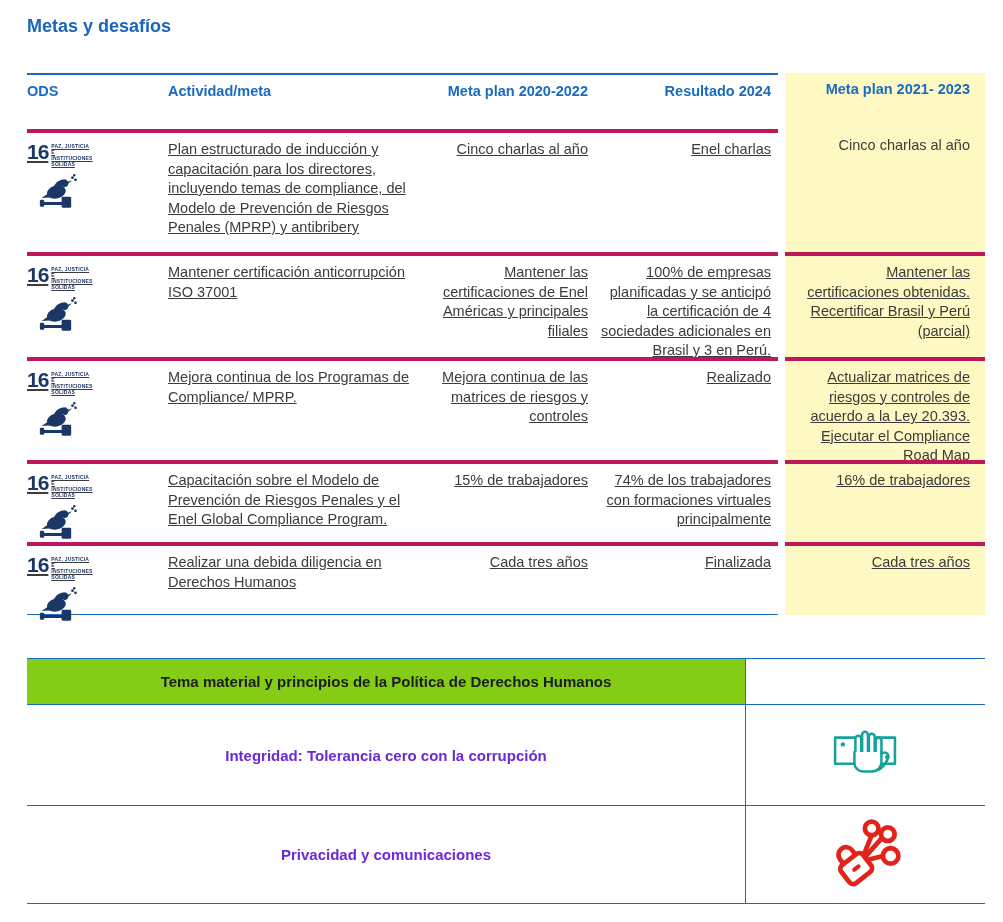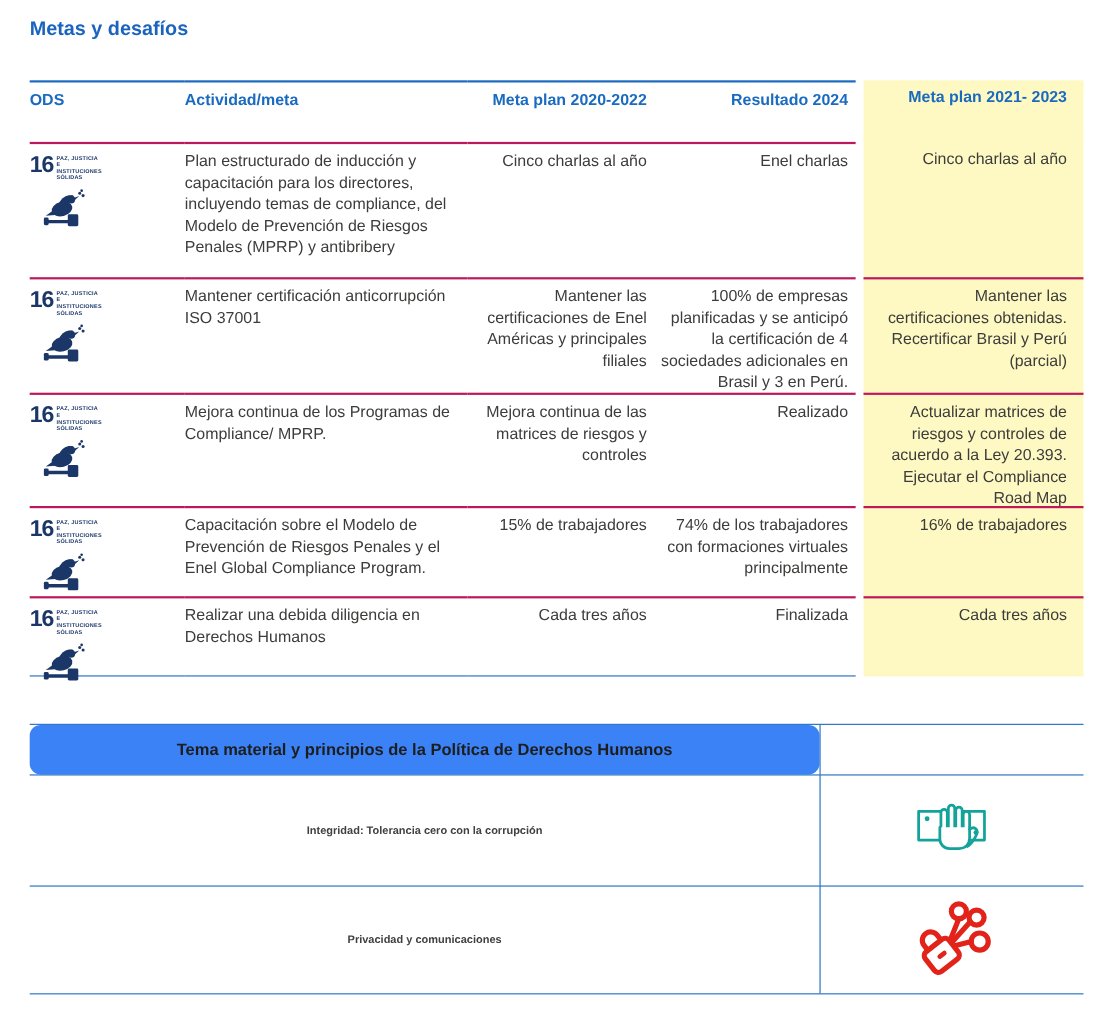--- a/index.html
+++ b/index.html
@@ -27,21 +27,21 @@
   }
   .goals-table .cell{
     box-sizing:border-box;
     font-size:14.5px;line-height:19.5px;
     padding:7px 0 4px 0;
   }
   .hdr{
     color:#1a6bc0;font-weight:bold;font-size:15px;
   }
   .rule-top{border-top:2px solid #1a6bc0;}
-  .rule-row{border-top:2px solid #be185d;}
+  .rule-row{border-top:4px solid #be185d;text-decoration:underline;}
   .rule-bottom{border-bottom:1px solid #1a6bc0;}
   .col-actividad{padding-right:14px !important;}
   .col-right{text-align:right;}
   .col-meta2020{padding-right:2px !important;}
   .col-resultado{padding-left:8px !important;padding-right:7px !important;}
   .col-blue{
     background:#fef9c3;
     padding-left:10px !important;padding-right:15px !important;
   }
   .gap-cell{background:#ffffff;}
@@ -67,25 +67,25 @@
     width:958px;
     border-top:1.5px solid #1a6bc0;
     border-bottom:1.5px solid #1a6bc0;
   }
   .mt-cell{
     box-sizing:border-box;
     display:flex;align-items:center;justify-content:center;
     text-align:center;
   }
   .mt-header{
-    background:#3b82f6;
-    font-weight:bold;font-size:15px;color:#1d1d1b;border-radius:10px;
+    background:#84cc16;
+    font-weight:bold;font-size:15px;color:#1d1d1b;
   }
   .mt-label{
-    font-weight:bold;font-size:10px;color:#404040;
+    font-weight:bold;font-size:15px;color:#6d28d9;
     border-top:1.5px solid #1a6bc0;
   }
   .mt-icon{border-top:1.5px solid #1a6bc0;}
   .v-line{border-left:1.5px solid #1a6bc0;}
 </style>
 </head>
 <body>
 
 <div class="page">
 

